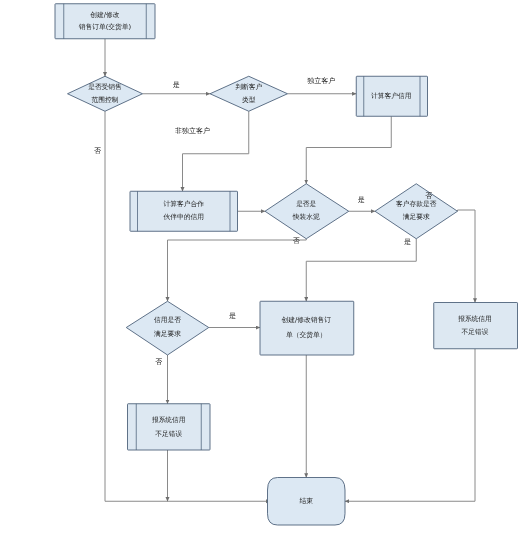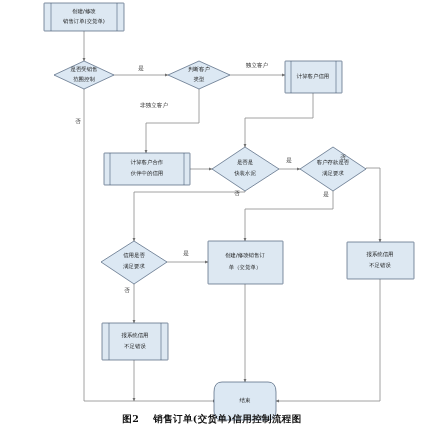--- a/index.html
+++ b/index.html
@@ -205,17 +205,14 @@
       <text class="edge-label" x="154" y="105">非独立客户</text>
       <text class="edge-label" x="289" y="160">是</text>
       <text class="edge-label" x="237" y="193">否</text>
       <text class="edge-label" x="343" y="157">否</text>
       <text class="edge-label" x="326" y="194">是</text>
       <text class="edge-label" x="186" y="253">是</text>
       <text class="edge-label" x="127" y="290">否</text>
     </g>
   </svg>
 
-  <div class="caption">
-    <span class="cap-num">图2</span><span>销售订单(交货单)信用控制流程图</span>
-  </div>
 
 </div>
 
 </body></html>

